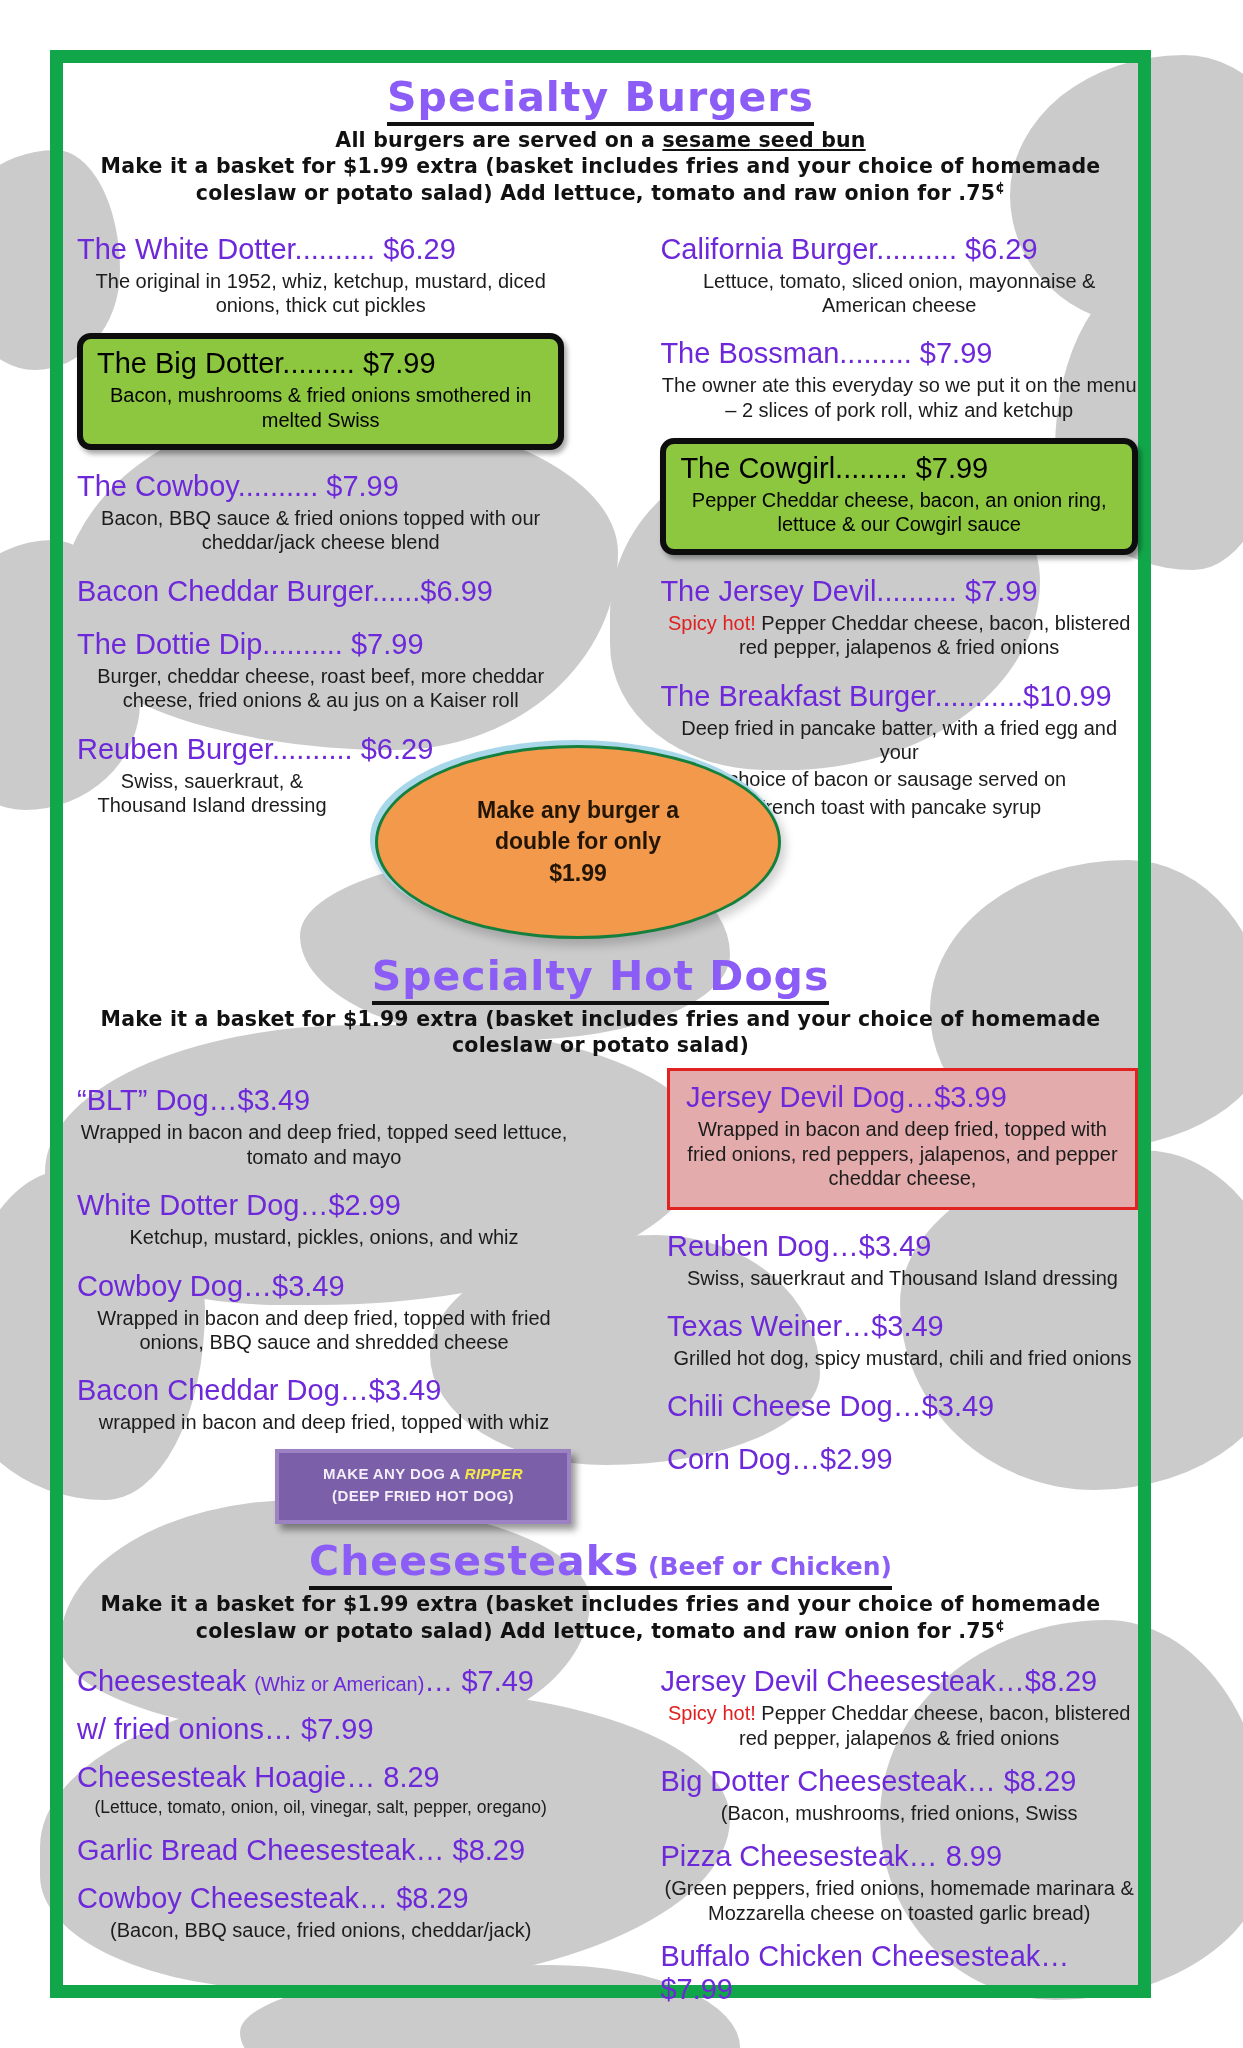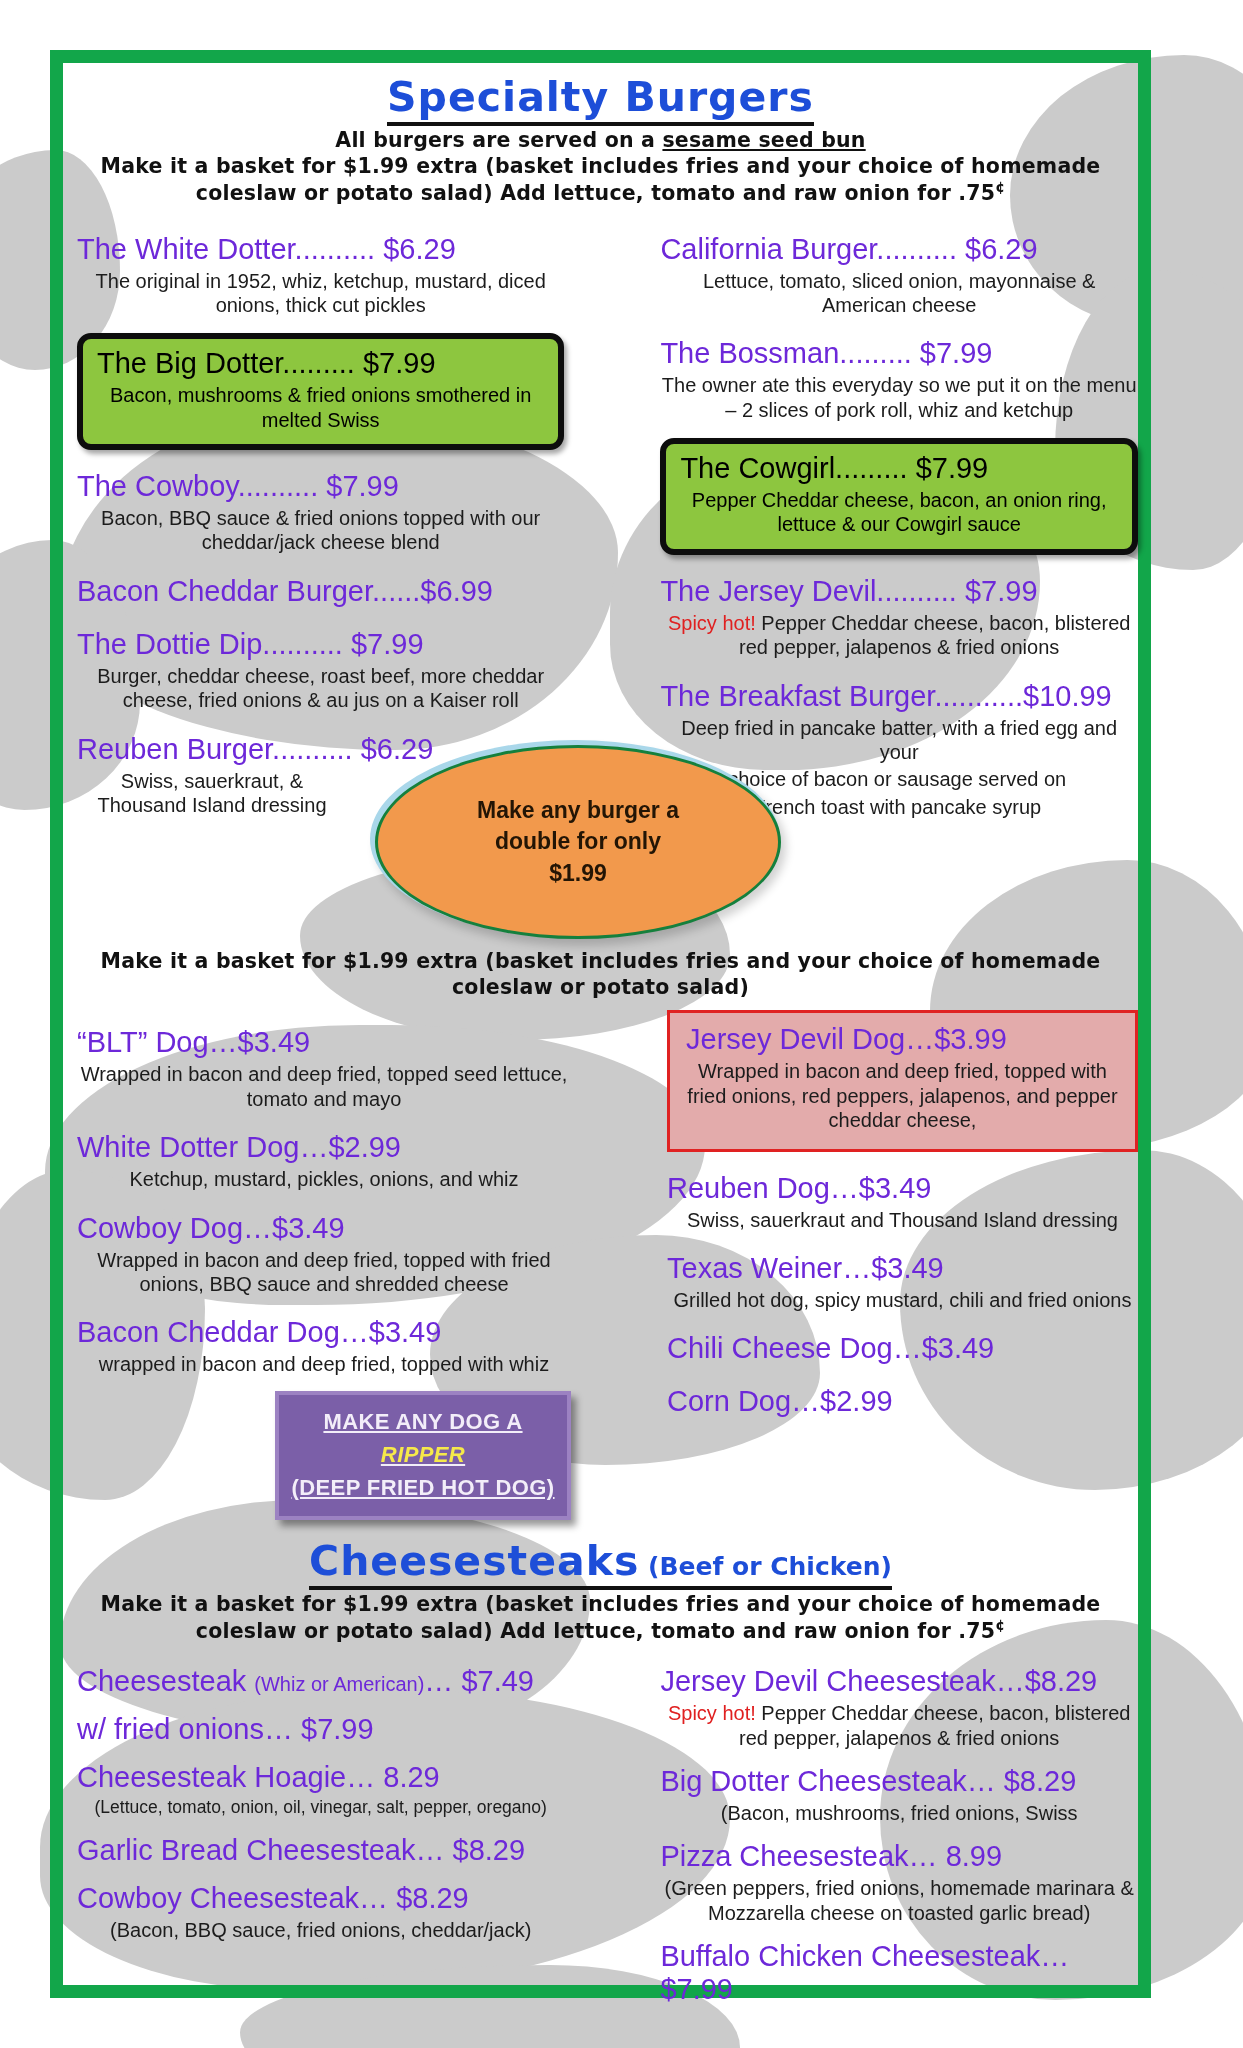--- a/index.html
+++ b/index.html
@@ -17,21 +17,21 @@
   .frame {
     position:absolute; left:50px; top:50px; width:1075px; height:1922px;
     border:13px solid #12a64a; z-index:1;
   }
   .sec { position:absolute; left:0; width:100%; }
   .sec-burgers { top:6px; }
   .sec-hotdogs { top:885px; }
   .sec-cheese  { top:1470px; }
 
   .h1 { text-align:center; font-family:"DejaVu Sans", sans-serif; font-weight:bold;
-        font-size:41px; letter-spacing:1px; margin:4px 0 6px 0; color:#1d4ed8; }
+        font-size:41px; letter-spacing:1px; margin:4px 0 6px 0; color:#8b5cf6; }
   .h1 .u { border-bottom:4px solid #111; padding-bottom:1px; }
   .h1 .h1-sub { font-size:25px; letter-spacing:0; }
   .note { text-align:center; font-family:"DejaVu Sans", sans-serif; font-weight:bold;
           font-size:20.5px; line-height:1.28; letter-spacing:0.2px; color:#111; padding:0 28px; }
   .note .ub { text-decoration:underline; }
   .note sup { font-size:14px; }
 
   .cols { display:flex; padding:6px 0 0 14px; }
   .col-l { width:500px; }
   .col-r { width:490px; margin-left:96px; }
@@ -58,22 +58,22 @@
                background:#a9d7ea; border-radius:50%;
                box-shadow:6px 8px 10px rgba(0,0,0,0.18); padding:5px; z-index:2; }
   .oval { width:100%; height:100%; background:#f2994c; border:3px solid #15803d;
           border-radius:50%; display:flex; flex-direction:column; justify-content:center;
           align-items:center; }
   .oval div { font-weight:bold; font-size:23px; line-height:1.35; color:#231505; }
 
   .ripper { width:272px; margin:14px 0 0 198px; background:#7b5fa8;
             border:4px solid #9c82c2; box-shadow:5px 6px 7px rgba(0,0,0,0.4);
             text-align:center; padding:10px 8px 12px 8px; }
-  .ripper .l1, .ripper .l2 { font-weight:bold; font-size:22px; letter-spacing:0.4px;
-            color:#f3eef9; line-height:1.5;text-decoration:underline; }
+  .ripper .l1, .ripper .l2 { font-weight:bold; font-size:15px; letter-spacing:0.4px;
+            color:#f3eef9; line-height:1.5; }
   .ripper .ripper-em { color:#f6e94a; font-style:italic; }
 </style>
 </head>
 <body>
 
 <div class="page">
 
   <div class="spot r1" style="left:1010px; top:55px;  width:300px; height:270px;"></div>
   <div class="spot r2" style="left:1055px; top:270px; width:230px; height:300px;"></div>
   <div class="spot r3" style="left:-50px;  top:150px; width:170px; height:220px;"></div>
@@ -154,20 +154,21 @@
 
     <div class="oval-wrap">
       <div class="oval">
         <div>Make any burger a</div>
         <div>double for only</div>
         <div>$1.99</div>
       </div>
     </div>
 
     <div class="sec sec-hotdogs">
+      <div class="h1"><span class="u">Specialty Hot Dogs</span></div>
       <div class="note"><span>Make it a basket for $1.99 extra (basket includes fries and your choice of homemade coleslaw or potato salad)</span></div>
 
       <div class="cols">
         <div class="col-l">
           <div class="item">
             <div class="t">“BLT” Dog…$3.49</div>
             <div class="d">Wrapped in bacon and deep fried, topped seed lettuce, tomato and mayo</div>
           </div>
           <div class="item">
             <div class="t">White Dotter Dog…$2.99</div>

